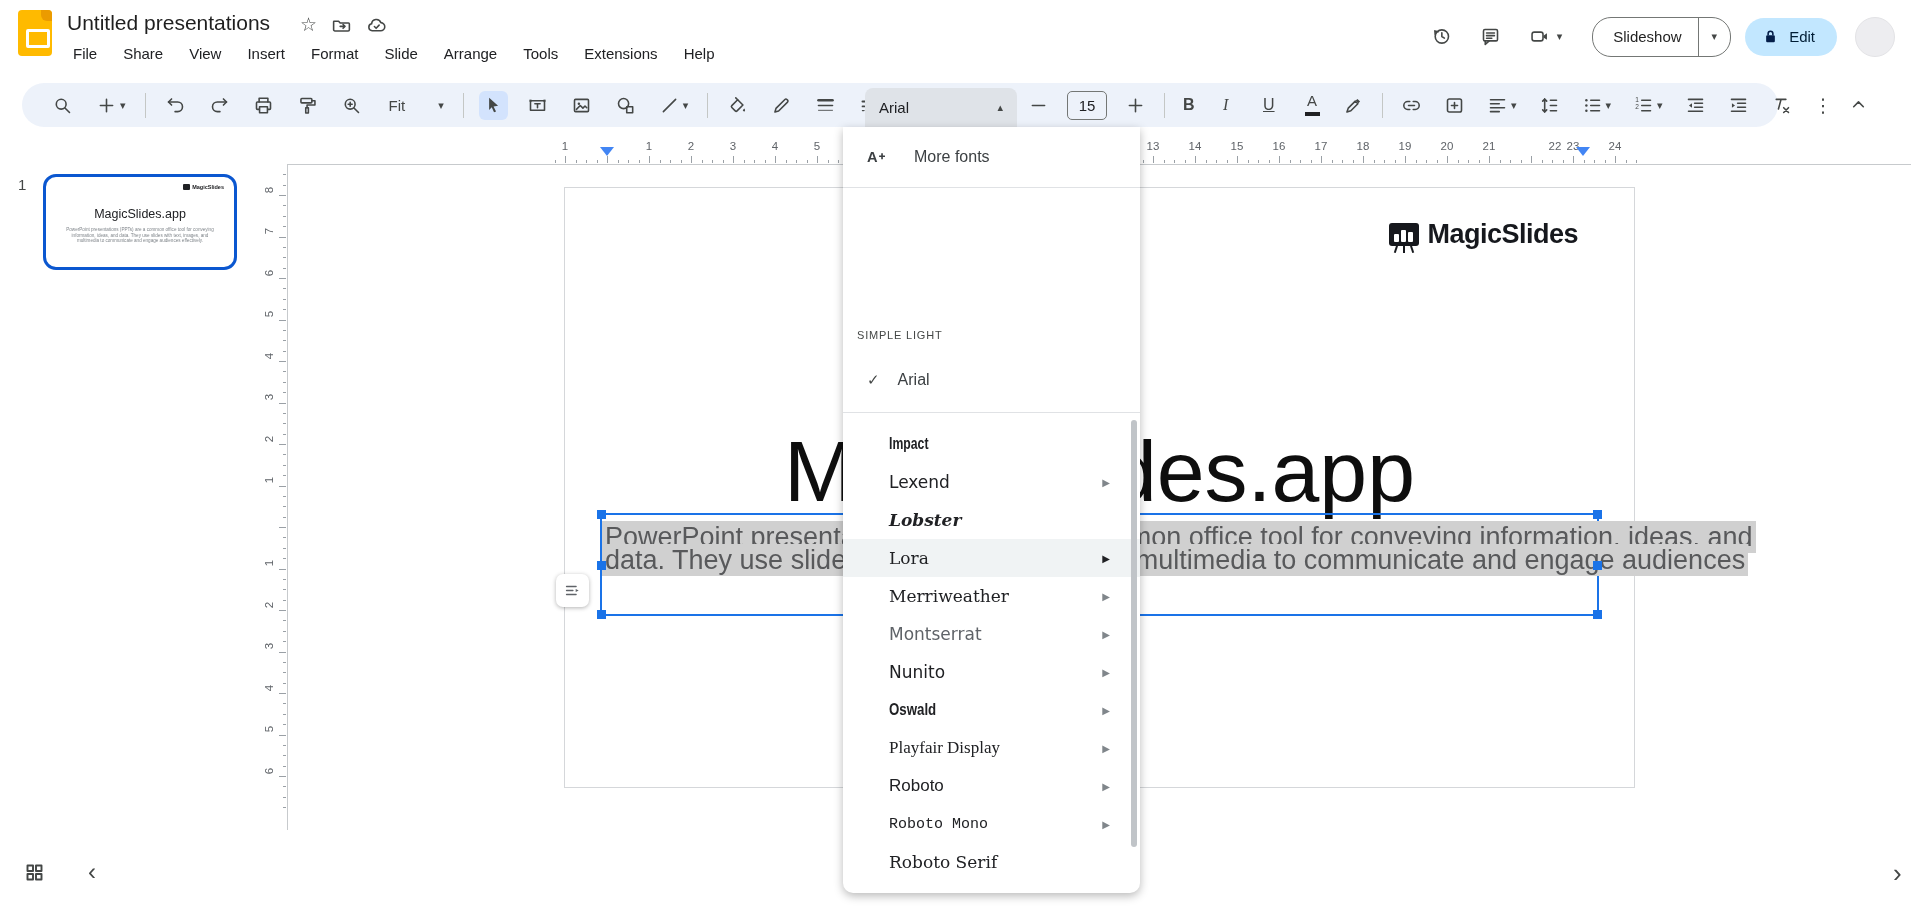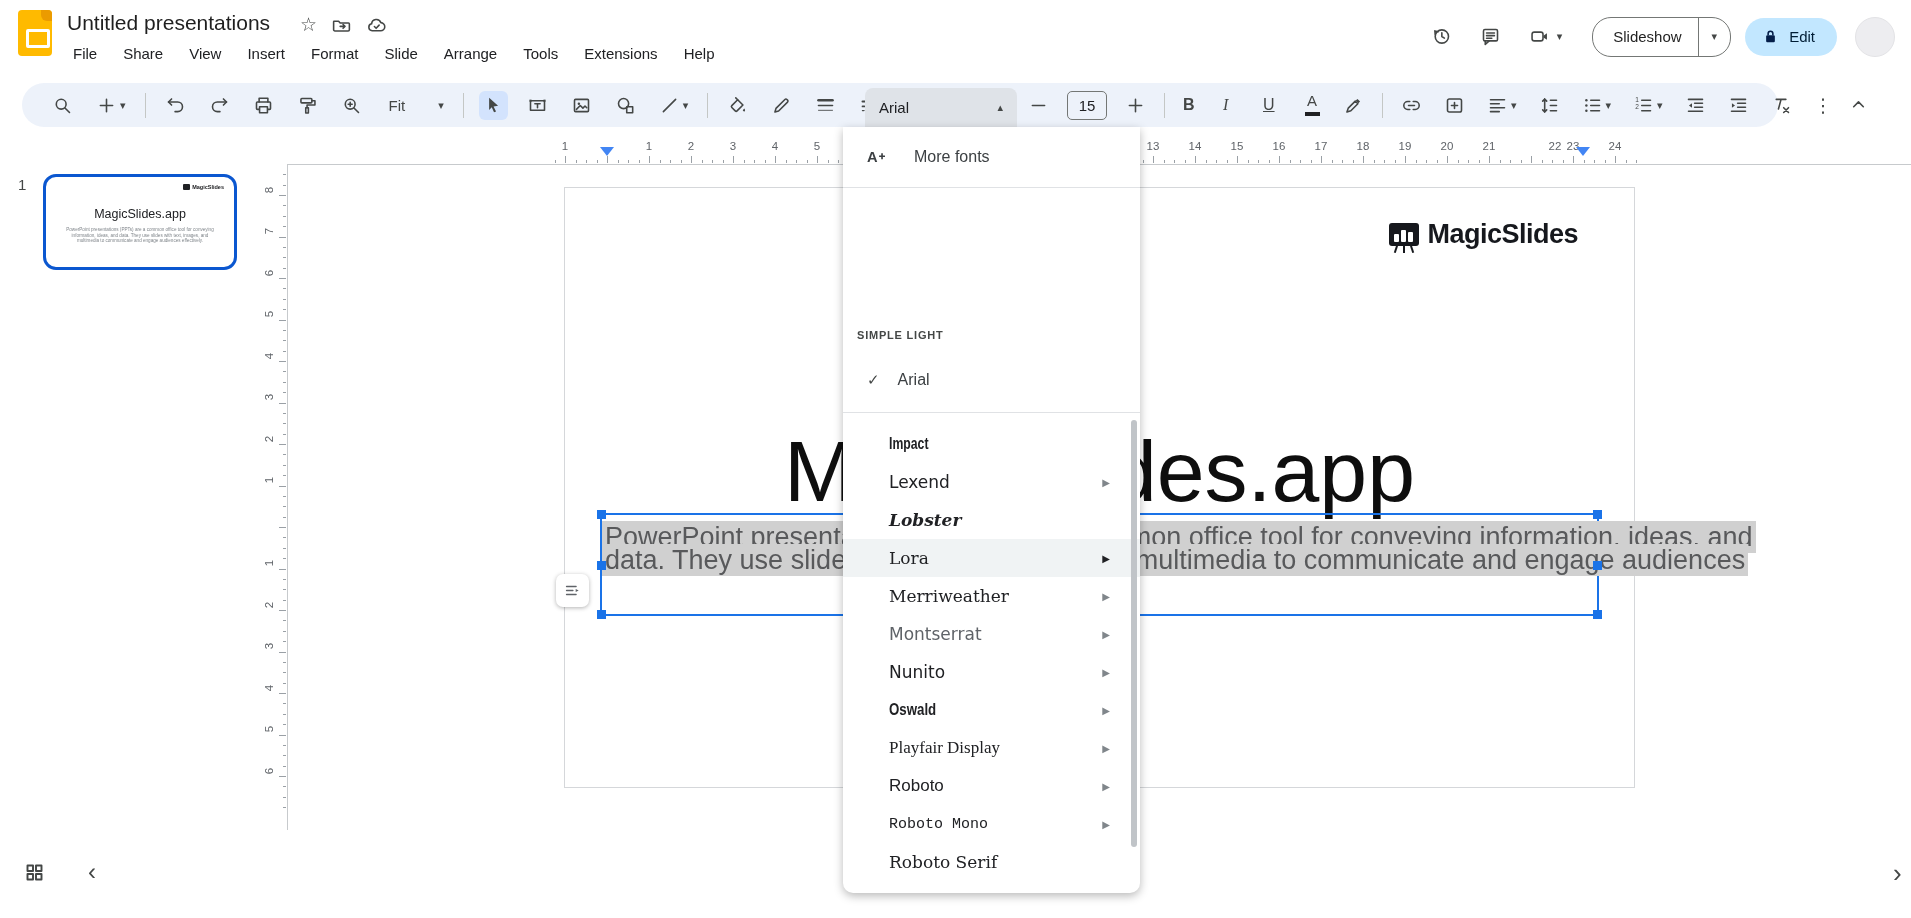--- a/index.html
+++ b/index.html
@@ -78,21 +78,21 @@
   .autofit{position:absolute;left:556px;top:574px;width:33px;height:33px;background:#fff;border-radius:7px;box-shadow:0 1px 4px rgba(0,0,0,.3);display:flex;align-items:center;justify-content:center;}
   
   .notes{position:absolute;left:293px;top:845px;width:1347px;height:57px;background:#edf2fa;border-radius:12px;display:flex;align-items:center;padding-left:18px;box-sizing:border-box;font-size:17px;color:#444746;}
   .grid-btn{position:absolute;left:24px;top:862px;}
   .chev-left{position:absolute;left:88px;top:858px;font-size:24px;color:#444746;}
   .chev-right{position:absolute;left:1893px;top:858px;font-size:26px;color:#444746;}
   
   .fontmenu{position:absolute;left:843px;top:127px;width:297px;height:766px;background:#fff;border-radius:0 0 10px 10px;box-shadow:0 3px 10px rgba(0,0,0,.28);overflow:hidden;z-index:60;}
   .fm-more{position:absolute;left:0;top:8px;width:100%;height:44px;display:flex;align-items:center;gap:26px;padding-left:23px;box-sizing:border-box;font-size:16px;color:#3c4043;}
   .fm-div{position:absolute;left:0;width:100%;height:1px;background:#e0e2e5;}
-  .fm-section{position:absolute;left:14px;top:202px;font-size:11px;font-weight:bold;letter-spacing:.8px;color:#444746;text-align:center;}
+  .fm-section{position:absolute;left:14px;top:202px;font-size:11px;font-weight:normal;letter-spacing:.8px;color:#444746;text-align:center;}
   .fm-current{position:absolute;left:0;top:232px;width:100%;height:42px;display:flex;align-items:center;gap:18px;padding-left:24px;box-sizing:border-box;font-size:16px;color:#3c4043;}
   .fm-check{font-size:15px;color:#444746;}
   .fm-items{position:absolute;left:0;top:298px;width:100%;}
   .fm-item{position:relative;height:38px;display:flex;align-items:center;font-size:17px;color:#202124;padding-left:46px;box-sizing:border-box;}
   .fm-item.hl{background:#f0f3f4;}
   .fm-arrow{position:absolute;right:30px;font-size:10px;color:#80868b;}
   .fm-arrow.dark{color:#202124;}
   .fm-scroll{position:absolute;right:3px;top:293px;width:6px;height:427px;background:#c0c4c8;border-radius:3px;}
   .fs-impact{font-weight:800;transform:scaleX(.72);transform-origin:left;display:inline-block;}
   .fs-lexend{font-family:"DejaVu Sans",sans-serif;}

